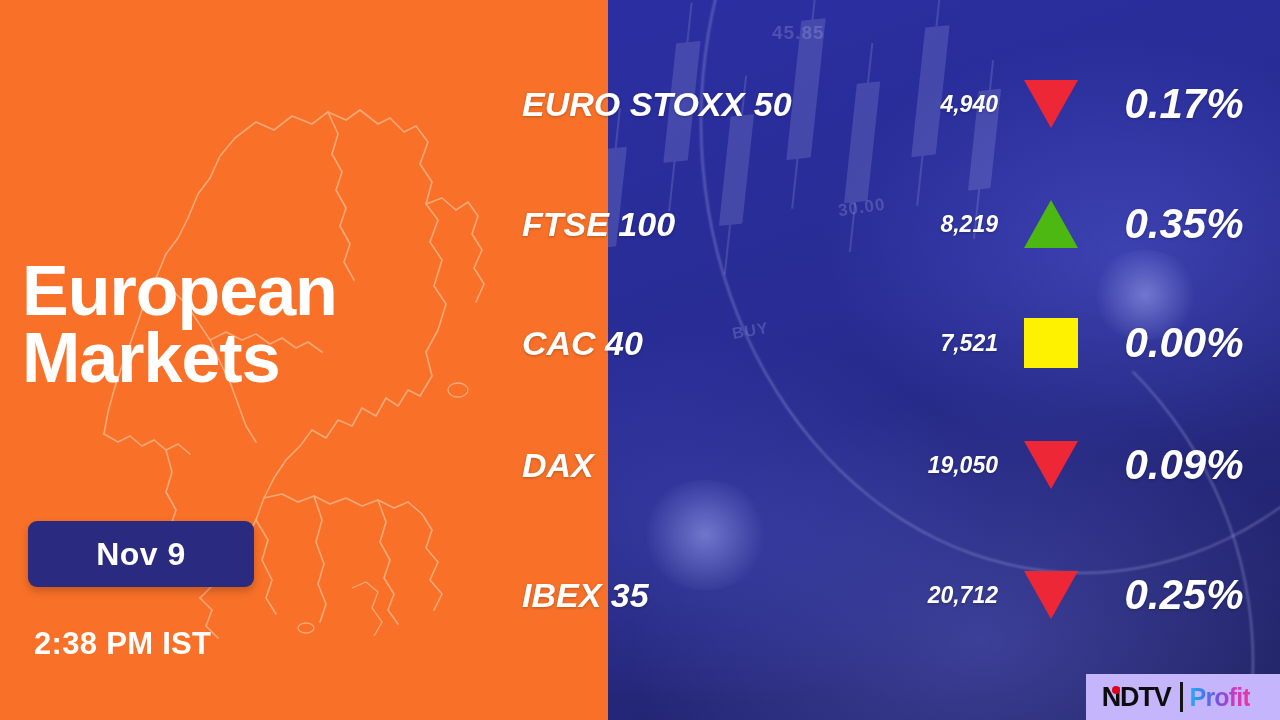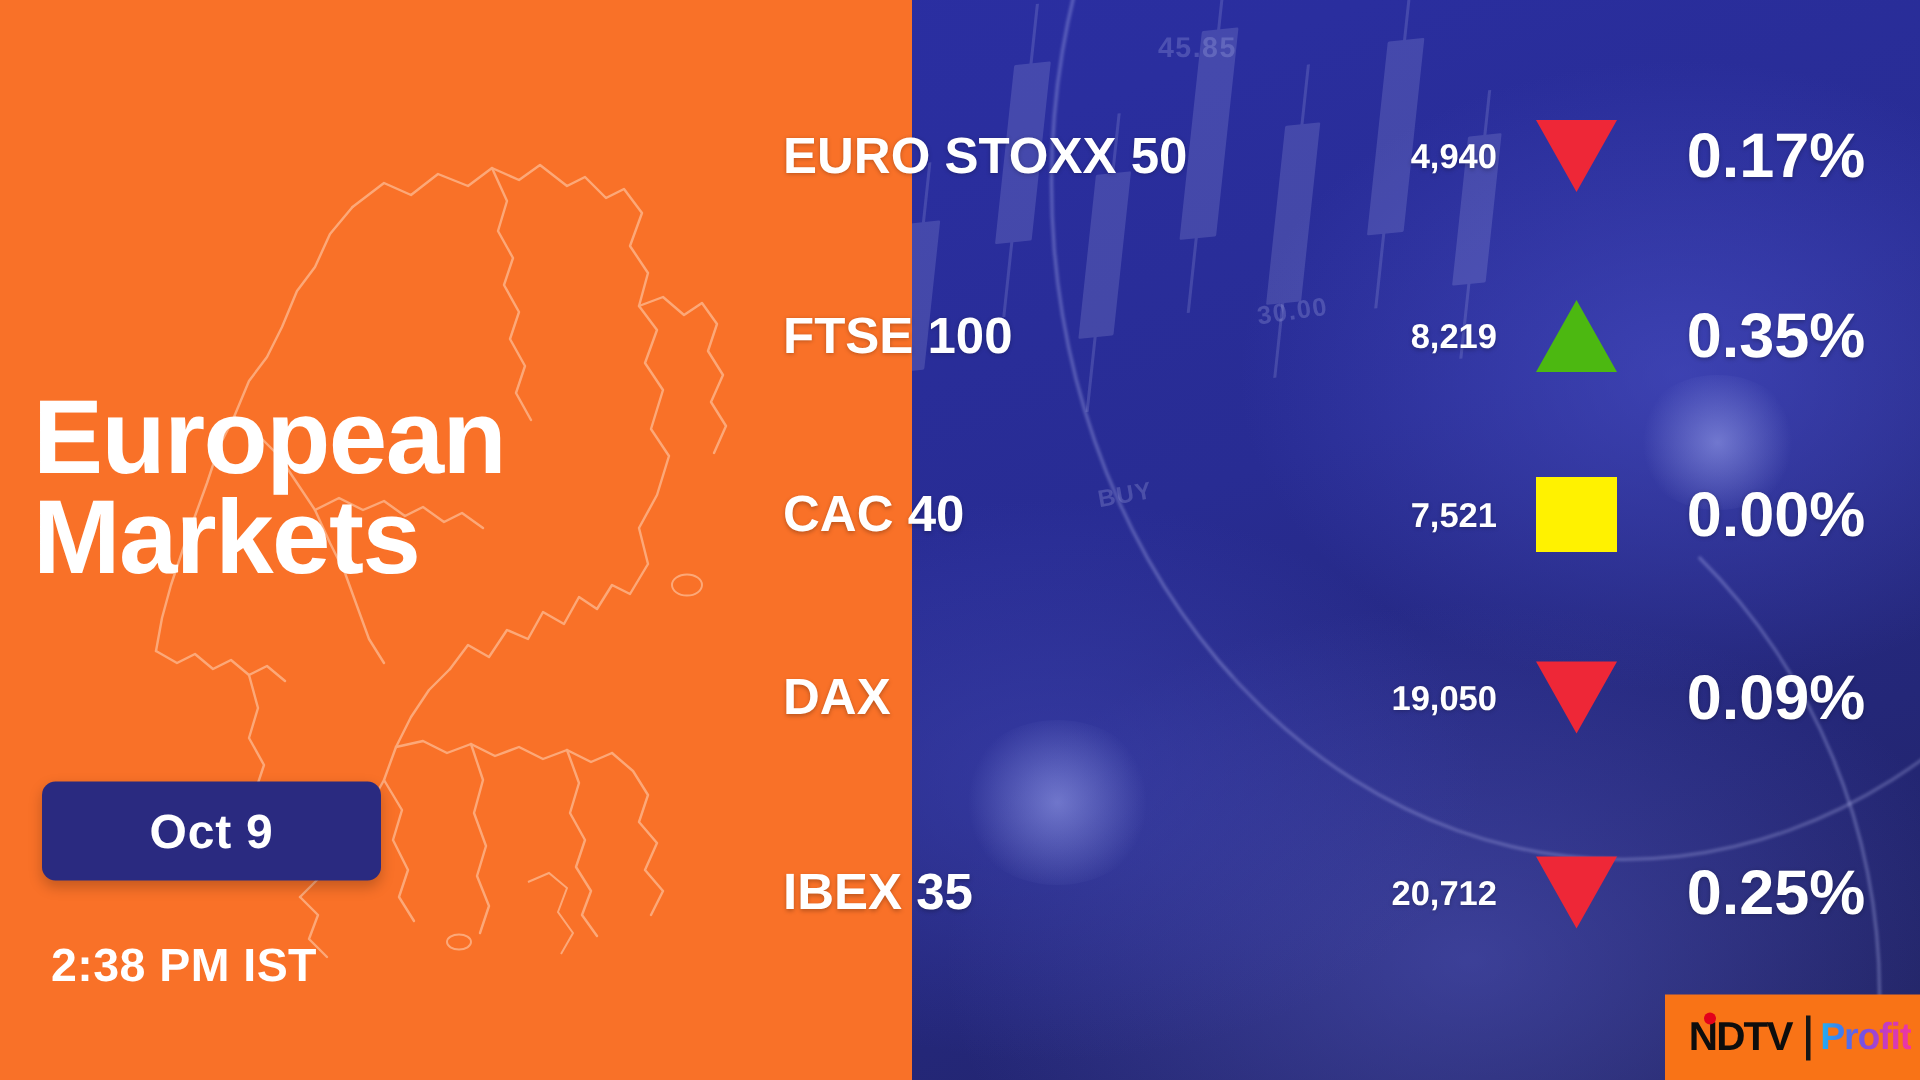--- a/index.html
+++ b/index.html
@@ -131,21 +131,21 @@
     color: #ffffff;
     font-size: 31px;
     font-weight: bold;
     letter-spacing: 0.3px;
   }
 
   
   .rows {
     position: absolute;
     left: 508px; top: 0;
-    width: 772px; height: 508px;
+    width: 772px; height: 508px; font-style: italic;
   }
   .row {
     position: absolute;
     left: 0;
     width: 772px;
     height: 60px;
     display: flex;
     align-items: center;
   }
   .row .label {
@@ -200,25 +200,25 @@
   }
   .sq-flat {
     width: 54px; height: 50px;
     background: #fff200;
   }
 
   
   .logo {
     position: absolute;
     right: 0; bottom: 0;
-    height: 57px;
-    background: #f97316;
+    height: 46px;
+    background: #c4b5fd;
     display: flex;
     align-items: center;
-    padding: 0 6px 0 16px;
+    padding: 0 30px 0 16px;
     box-sizing: border-box;
   }
   .logo-ndtv {
     font-size: 27px;
     font-weight: bold;
     color: #0d0d0d;
     letter-spacing: -1.2px;
     position: relative;
     font-family: "Liberation Sans", sans-serif;
   }
@@ -312,21 +312,21 @@
         <ellipse cx="398" cy="300" rx="10" ry="7"></ellipse>
       </g>
     </svg>
 
     <div class="title-block">
       <div class="title-line">European</div>
       <div class="title-line">Markets</div>
     </div>
 
     <div class="date-badge">
-      <span>Oct 9</span>
+      <span>Nov 9</span>
     </div>
 
     <div class="time-text">2:38 PM IST</div>
   </div>
 
   <div class="rows">
 
     <div class="row" style="top:74px;">
       <div class="label">EURO STOXX 50</div>
       <div class="value">4,940</div>

